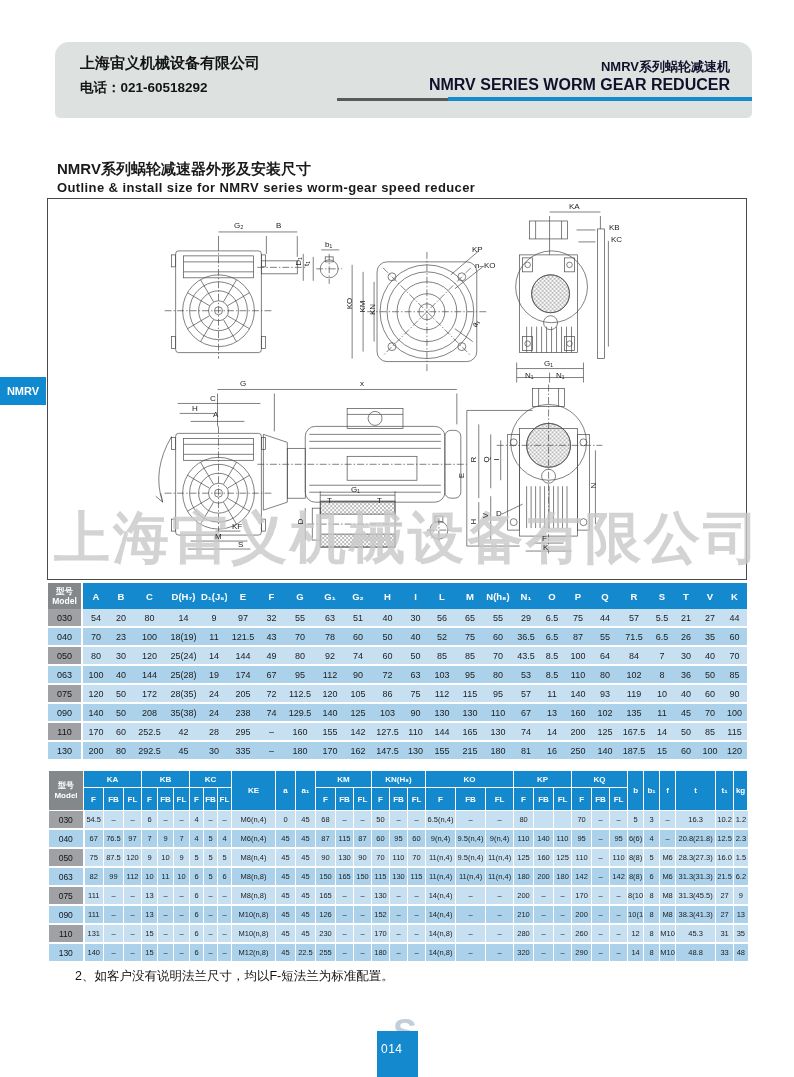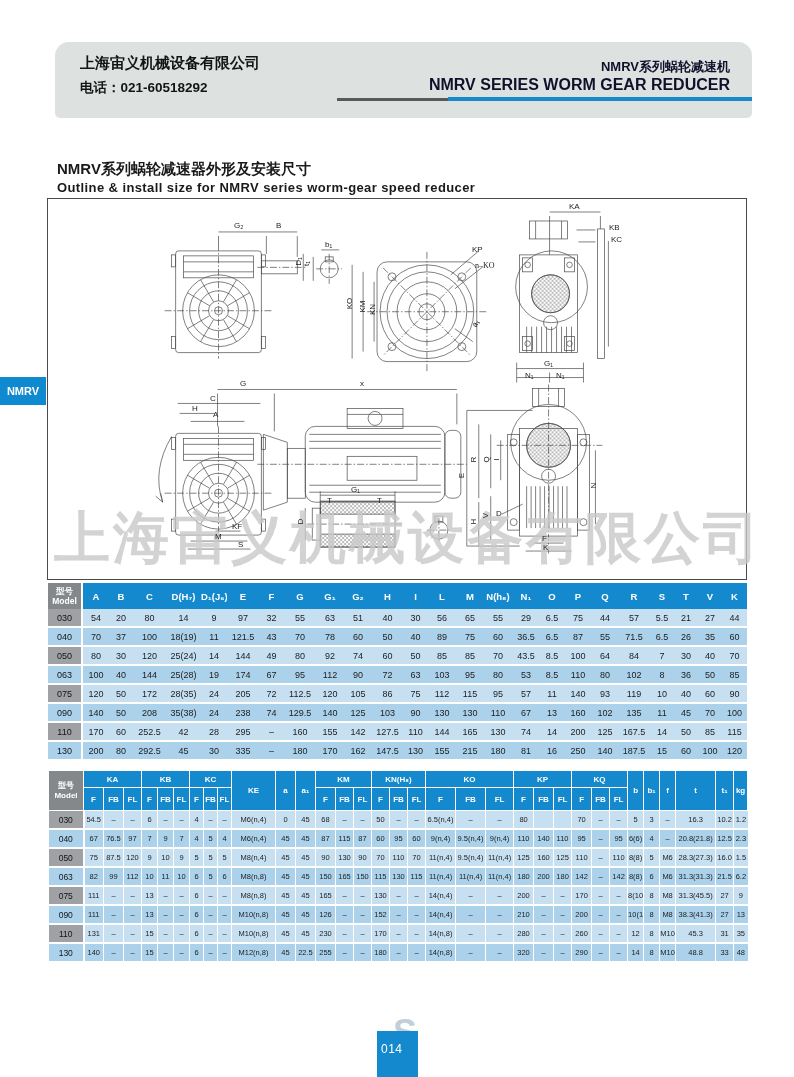--- a/index.html
+++ b/index.html
@@ -246,21 +246,21 @@
   <div class="abs" style="left:0;top:0;width:700px;height:381px;">
       <span class="dlabel" style="left: 186px; top: 22px;">G₂</span>
       <span class="dlabel" style="left: 228px; top: 22px;">B</span>
       <span class="dlabel" style="left: 246px; top: 58px; transform: rotate(-90deg);">D₁</span>
       <span class="dlabel" style="left: 256px; top: 60px; transform: rotate(-90deg);">t₁</span>
       <span class="dlabel" style="left: 277px; top: 41px;">b₁</span>
       <span class="dlabel" style="left: 296px; top: 100px; transform: rotate(-90deg);">KO</span>
       <span class="dlabel" style="left: 308px; top: 103px; transform: rotate(-90deg);">KM</span>
       <span class="dlabel" style="left: 319px; top: 106px; transform: rotate(-90deg);">KN</span>
       <span class="dlabel" style="left: 424px; top: 46px;">KP</span>
-      <span class="dlabel" style="left: 427px; top: 62px; font-family: Liberation Serif, serif;">n–KO</span>
+      <span class="dlabel" style="left: 427px; top: 62px;">n–KO</span>
       <span class="dlabel" style="left: 424px; top: 120px; transform: rotate(-60deg);">a₁</span>
       <span class="dlabel" style="left: 521px; top: 3px;">KA</span>
       <span class="dlabel" style="left: 561px; top: 24px;">KB</span>
       <span class="dlabel" style="left: 563px; top: 36px;">KC</span>
       <span class="dlabel" style="left: 496px; top: 160px;">G₁</span>
       <span class="dlabel" style="left: 477px; top: 172px;">N₁</span>
       <span class="dlabel" style="left: 508px; top: 172px;">N₁</span>
       <span class="dlabel" style="left: 192px; top: 180px;">G</span>
       <span class="dlabel" style="left: 312px; top: 180px;">x</span>
       <span class="dlabel" style="left: 162px; top: 195px;">C</span>
@@ -373,32 +373,32 @@
           <td>44</td>
           <td>57</td>
           <td>5.5</td>
           <td>21</td>
           <td>27</td>
           <td>44</td>
         </tr>
         <tr>
           <td class="model">040</td>
           <td>70</td>
-          <td>37</td>
+          <td>23</td>
           <td>100</td>
           <td>18(19)</td>
           <td>11</td>
           <td>121.5</td>
           <td>43</td>
           <td>70</td>
           <td>78</td>
           <td>60</td>
           <td>50</td>
           <td>40</td>
-          <td>89</td>
+          <td>52</td>
           <td>75</td>
           <td>60</td>
           <td>36.5</td>
           <td>6.5</td>
           <td>87</td>
           <td>55</td>
           <td>71.5</td>
           <td>6.5</td>
           <td>26</td>
           <td>35</td>
@@ -946,18 +946,19 @@
           <td>M10</td>
           <td>48.8</td>
           <td>33</td>
           <td>48</td>
         </tr>
       </tbody>
   </table>
 </div>
 
 <div class="abs notes">
+  <div class="indent">2、如客户没有说明法兰尺寸，均以F-短法兰为标准配置。</div>
 </div>
 
 <div class="abs footer-s">S</div>
 <div class="abs footer-box">
   <div class="page-no">014</div>
 </div>
 
 </body></html>

